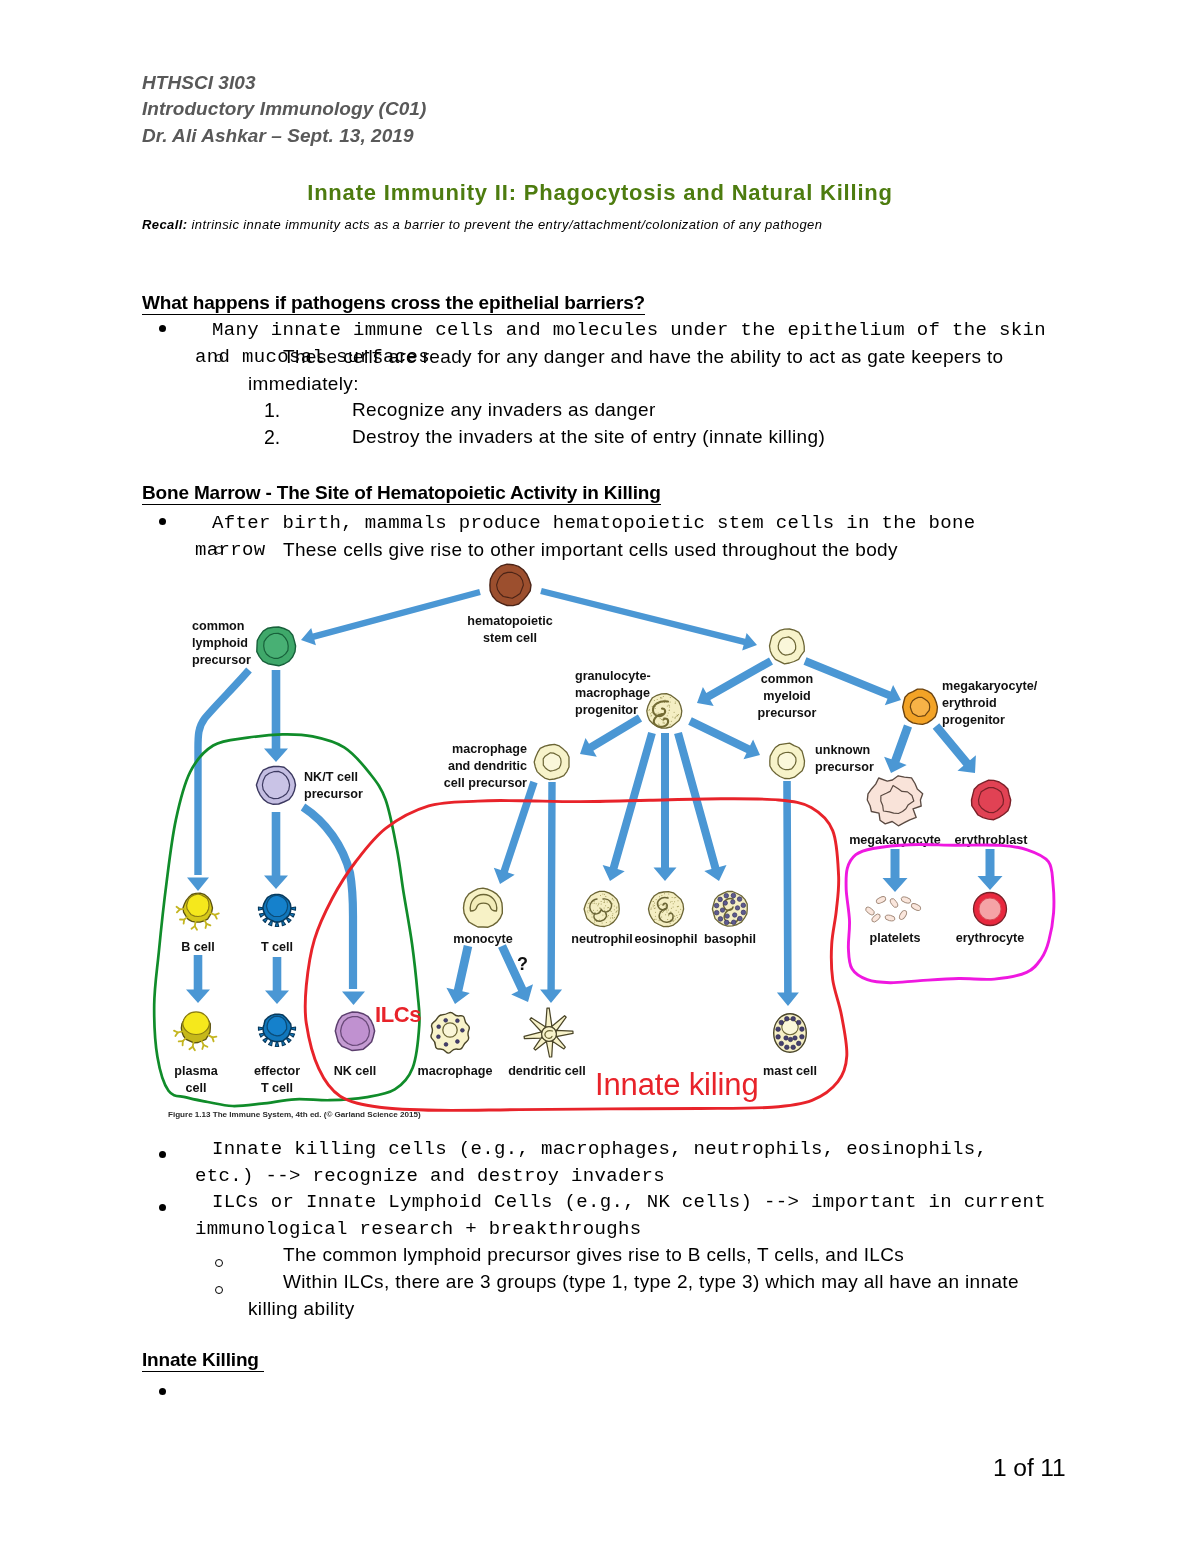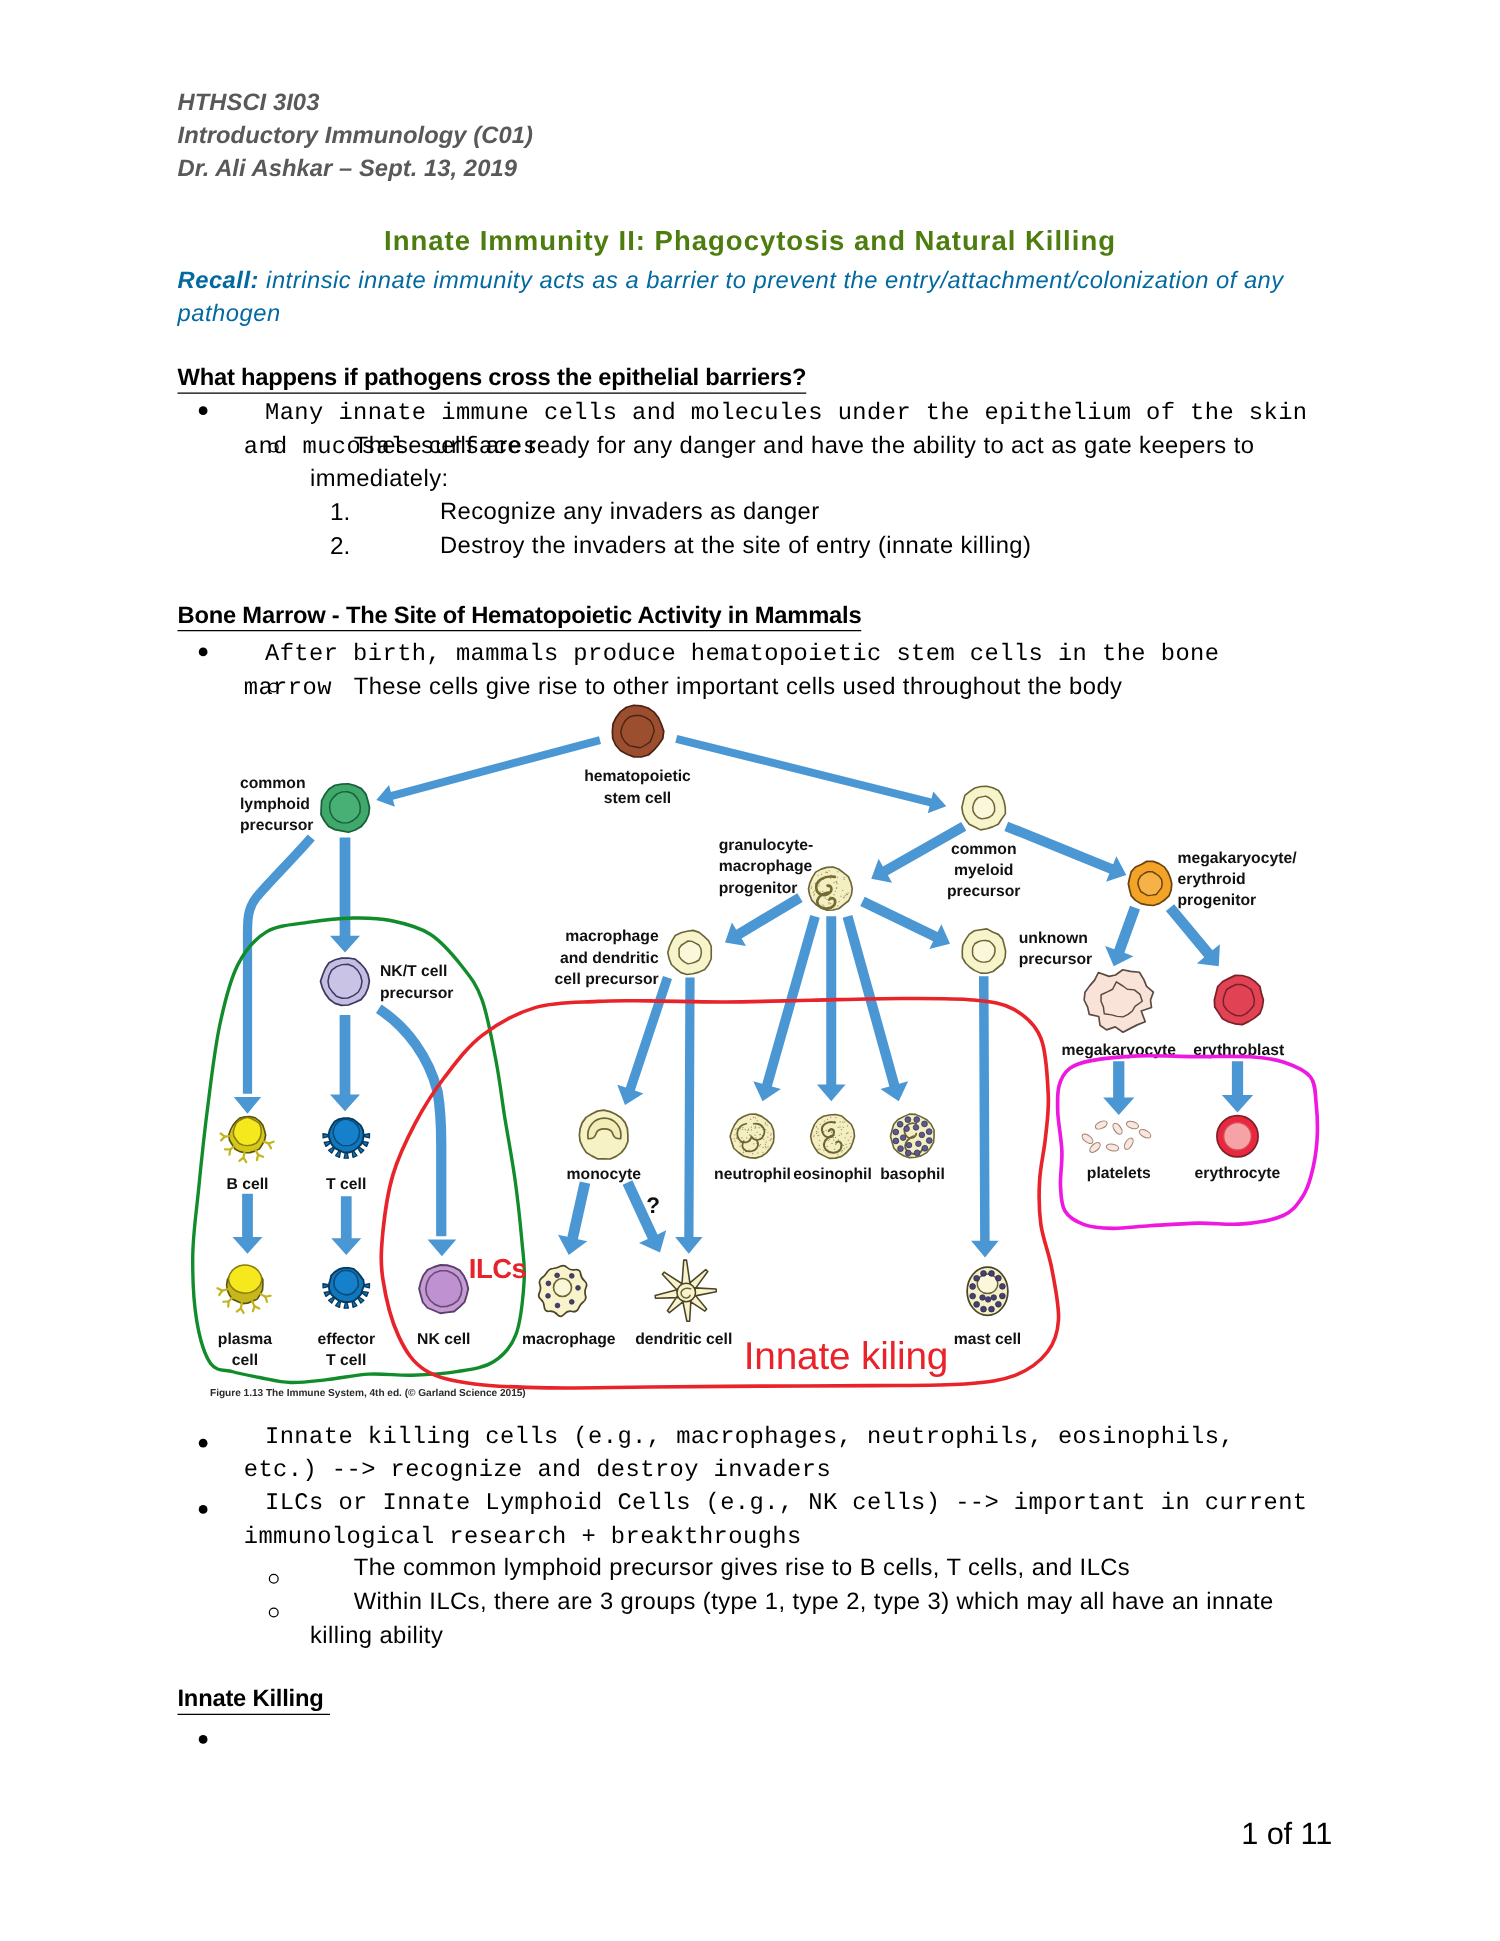--- a/index.html
+++ b/index.html
@@ -5,21 +5,21 @@
   html,body{margin:0;padding:0;background:#fff;}
   body{width:1200px;height:1553px;position:relative;overflow:hidden;
        font-family:"Liberation Sans",sans-serif;color:#000;
        -webkit-font-smoothing:antialiased;}
   .page{position:absolute;left:0;top:0;width:1200px;height:1553px;}
   .hdr{position:absolute;left:142px;top:70px;font-style:italic;font-weight:bold;
        font-size:19px;line-height:26.4px;color:#595959;white-space:pre-line;letter-spacing:0.05px;}
   .title{position:absolute;left:100px;top:180px;width:1000px;text-align:center;
        font-weight:bold;font-size:22px;color:#4d7c0f;letter-spacing:0.8px;}
   .recall{position:absolute;left:142px;top:212px;width:890px;font-style:italic;
-       font-size:19px;line-height:26.5px;color:#0369a1;letter-spacing:0.41px;}
+       font-size:13px;line-height:26.5px;color:#000000;letter-spacing:0.41px;}
   .recall b{font-weight:bold;}
   .h2{position:absolute;left:142px;font-weight:bold;font-size:19px;letter-spacing:-0.18px;
       border-bottom:1.7px solid #000;line-height:20px;display:inline-block;padding-bottom:1px;}
   .row{position:absolute;font-size:19px;line-height:26.5px;letter-spacing:0.345px;white-space:nowrap;}
   .row.lvl1{left:195px;width:862px;text-indent:17px;white-space:normal;font-family:Liberation Mono, monospace;}
   .row.lvl2{left:248px;width:790px;text-indent:35px;white-space:normal;}
   .mk{position:absolute;font-size:19.5px;line-height:26.5px;font-weight:normal;}
   .bullet{position:absolute;width:7px;height:7px;border-radius:50%;background:#000;}
   .circ{position:absolute;width:8px;height:8px;border-radius:50%;
         border:1.3px solid #000;box-sizing:border-box;}
@@ -48,21 +48,21 @@
   <div class="h2" style="top:293px">What happens if pathogens cross the epithelial barriers?</div>
   <span class="bullet" style="left:159px;top:325px"></span>
   <div class="row lvl1" style="top:317px">Many innate immune cells and molecules under the epithelium of the skin and mucosal surfaces</div>
   <span class="circ" style="left:215px;top:354px"></span>
   <div class="row lvl2" style="top:344px">These cells are ready for any danger and have the ability to act as gate keepers to immediately:</div>
   <div class="mk" style="left:264px;top:397px">1.</div>
   <div class="row" style="left:352px;top:397px">Recognize any invaders as danger</div>
   <div class="mk" style="left:264px;top:424px">2.</div>
   <div class="row" style="left:352px;top:424px">Destroy the invaders at the site of entry (innate killing)</div>
 
-  <div class="h2" style="top:483px">Bone Marrow - The Site of Hematopoietic Activity in Mammals</div>
+  <div class="h2" style="top:483px">Bone Marrow - The Site of Hematopoietic Activity in Killing</div>
   <span class="bullet" style="left:159px;top:518px"></span>
   <div class="row lvl1" style="top:510px">After birth, mammals produce hematopoietic stem cells in the bone marrow</div>
   <span class="circ" style="left:215px;top:546px"></span>
   <div class="row lvl2" style="top:537px">These cells give rise to other important cells used throughout the body</div>
 
   <span class="bullet" style="left:159px;top:1151px"></span>
   <div class="row lvl1" style="top:1136px">Innate killing cells (e.g., macrophages, neutrophils, eosinophils, etc.) --&gt; recognize and destroy invaders</div>
   <span class="bullet" style="left:159px;top:1204px"></span>
   <div class="row lvl1" style="top:1189px">ILCs or Innate Lymphoid Cells (e.g., NK cells) --&gt; important in current immunological research + breakthroughs</div>
   <span class="circ" style="left:215px;top:1259px"></span>

